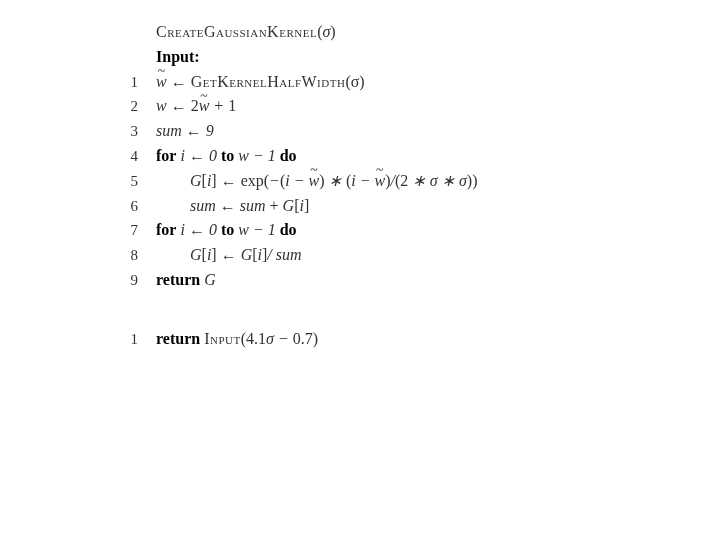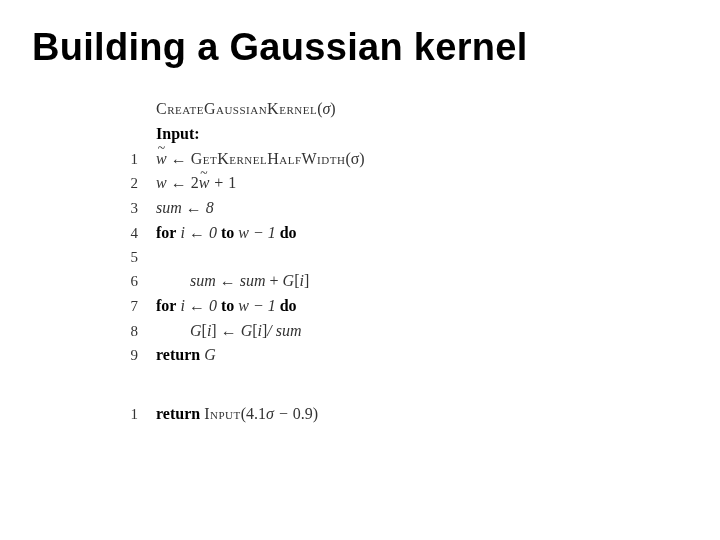--- a/index.html
+++ b/index.html
@@ -67,21 +67,20 @@
   }
   .sep { height: 34px; }
   .io-row { display:flex; align-items:baseline; }
   .io-label { display:inline-block; min-width: 72px; }
 </style>
 </head>
 <body>
 
 <div class="slide">
 
-  <div class="title">Building a Gaussian kernel</div>
 
   <div class="algo">
 
     <div class="row">
       <span class="lnum"></span>
       <span>
         <span class="sc">CreateGaussianKernel</span><span>(</span><span class="code">σ</span><span>)</span>
       </span>
     </div>
 
@@ -99,32 +98,33 @@
       <span class="code"><span class="tilde">w</span> ← <span class="sc upright">GetKernelHalfWidth</span><span class="upright">(σ)</span></span>
     </div>
 
     <div class="row">
       <span class="lnum">2</span>
       <span class="code">w ← <span class="upright">2</span><span class="tilde">w</span> + <span class="upright">1</span></span>
     </div>
 
     <div class="row">
       <span class="lnum">3</span>
-      <span class="code">sum ← 8</span>
+      <span class="code">sum ← 9</span>
     </div>
 
     <div class="row">
       <span class="lnum">4</span>
       <span>
         <span class="kw">for</span><span class="code"> i ← 0 </span><span class="kw">to</span><span class="code"> w − 1 </span><span class="kw">do</span>
       </span>
     </div>
 
     <div class="row">
       <span class="lnum">5</span>
+      <span class="code indent1">G<span class="upright">[</span>i<span class="upright">]</span> ← <span class="upright">exp(</span>−<span class="upright">(</span>i − <span class="tilde">w</span><span class="upright">)</span> ∗ <span class="upright">(</span>i − <span class="tilde">w</span><span class="upright">)</span>/<span class="upright">(2</span> ∗ σ ∗ σ<span class="upright">))</span></span>
     </div>
 
     <div class="row">
       <span class="lnum">6</span>
       <span class="code indent1">sum ← sum <span class="upright">+</span> G<span class="upright">[</span>i<span class="upright">]</span></span>
     </div>
 
     <div class="row">
       <span class="lnum">7</span>
       <span>
@@ -142,18 +142,18 @@
       <span><span class="kw">return</span><span class="code"> G</span></span>
     </div>
 
     <div class="sep"></div>
 
 
     <div class="row">
       <span class="lnum">1</span>
       <span>
         <span class="kw">return</span>
-        <span class="sc">Input</span><span class="code"><span class="upright">(4.1</span>σ − <span class="upright">0.9)</span></span>
+        <span class="sc">Input</span><span class="code"><span class="upright">(4.1</span>σ − <span class="upright">0.7)</span></span>
       </span>
     </div>
 
   </div>
 </div>
 
 </body></html>

